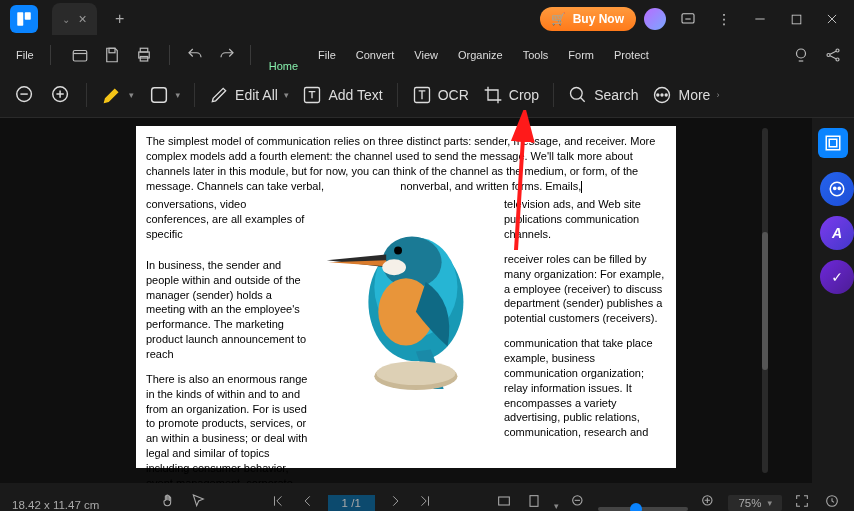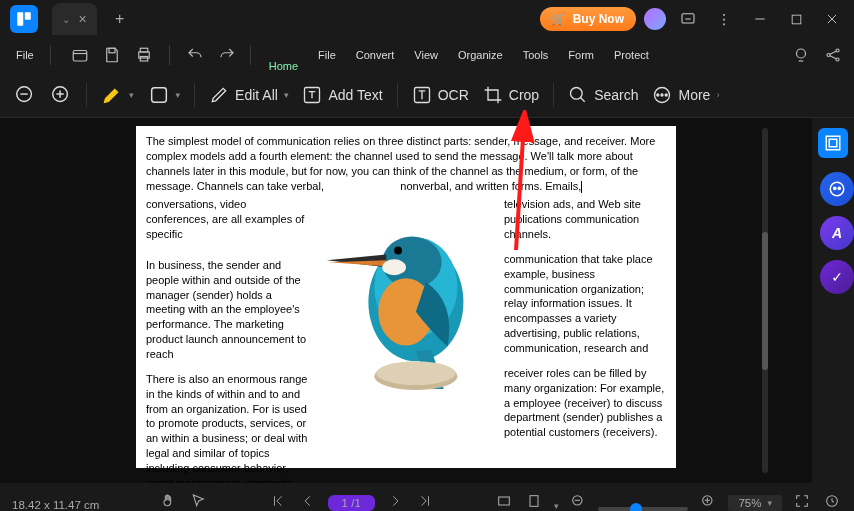--- a/index.html
+++ b/index.html
@@ -54,21 +54,21 @@
 .fb1 { background: linear-gradient(135deg,#2563eb,#1d4ed8); }
 .fb2 { background: linear-gradient(135deg,#7c3aed,#4338ca); }
 .fb3 { background: linear-gradient(135deg,#6d28d9,#4c1d95); position:relative; }
 .fb3::after { content:'✓'; }
 
 .scrollbar-v { position:absolute; right: 44px; top: 10px; bottom: 10px; width: 6px; background: #2a2a2a; border-radius: 3px; }
 .scrollbar-v .thumb { position:absolute; left:0; right:0; top: 30%; height: 40%; background:#555; border-radius:3px; }
 
 .statusbar { height: 28px; background: #1a1a1a; display:flex; align-items:flex-end; padding: 0 12px; font-size: 11.5px; color:#aaa; gap: 10px; }
 .statusbar .sp { flex:1; }
-.pageind { background:#6d28d9; padding: 2px 14px; border-radius: 6px; }
+.pageind { background:#0c4a6e; padding: 2px 14px; border-radius: 0; }
 .zoom-slider { width: 90px; height: 4px; background:#444; border-radius:2px; position:relative; }
 .zoom-slider .dot { position:absolute; top:-4px; left: 32px; width: 12px; height:12px; border-radius:50%; background:#0a84ff; }
 .zoom-pct { background:#2a2a2a; padding: 2px 10px; border-radius:2px; display:flex; align-items:center; gap:6px; }
 .sicon { width: 20px; height: 20px; display:flex; align-items:center; justify-content:center; color:#aaa; }
 .dd { font-size:9px; color:#888; }
 </style>
 </head>
 <body>
 
 <div class="titlebar">
@@ -286,22 +286,22 @@
           <circle cx="82" cy="58" r="4" fill="#000"></circle>
           <ellipse cx="90" cy="120" rx="28" ry="34" fill="#e8953a"></ellipse>
           <ellipse cx="78" cy="75" rx="12" ry="8" fill="#f5f0e8"></ellipse>
           <path d="M110 90 Q140 110 132 155 Q115 140 100 120 Z" fill="#0f6a85"></path>
           <path d="M100 160 Q108 185 118 198 L128 198 Q122 175 115 158 Z" fill="#1a8aa8"></path>
           <ellipse cx="100" cy="185" rx="42" ry="14" fill="#c9b896"></ellipse>
           <ellipse cx="100" cy="182" rx="40" ry="12" fill="#ddd0b5"></ellipse>
         </svg>
         <div class="col right">
           <p>television ads, and Web site publications communication channels.</p>
+          <p style="margin-top:10px">receiver roles can be filled by many organization: For example, a employee (receiver) to discuss department (sender) publishes a potential customers (receivers).</p>
           <p style="margin-top:10px">communication that take place example, business communication organization; relay information issues. It encompasses a variety advertising, public relations, communication, research and</p>
-          <p style="margin-top:10px">receiver roles can be filled by many organization: For example, a employee (receiver) to discuss department (sender) publishes a potential customers (receivers).</p>
         </div>
       </div>
 
     </div>
     <div class="scrollbar-v">
         <div class="thumb"></div>
       </div>
   </div>
 
   <div class="rightrail">

